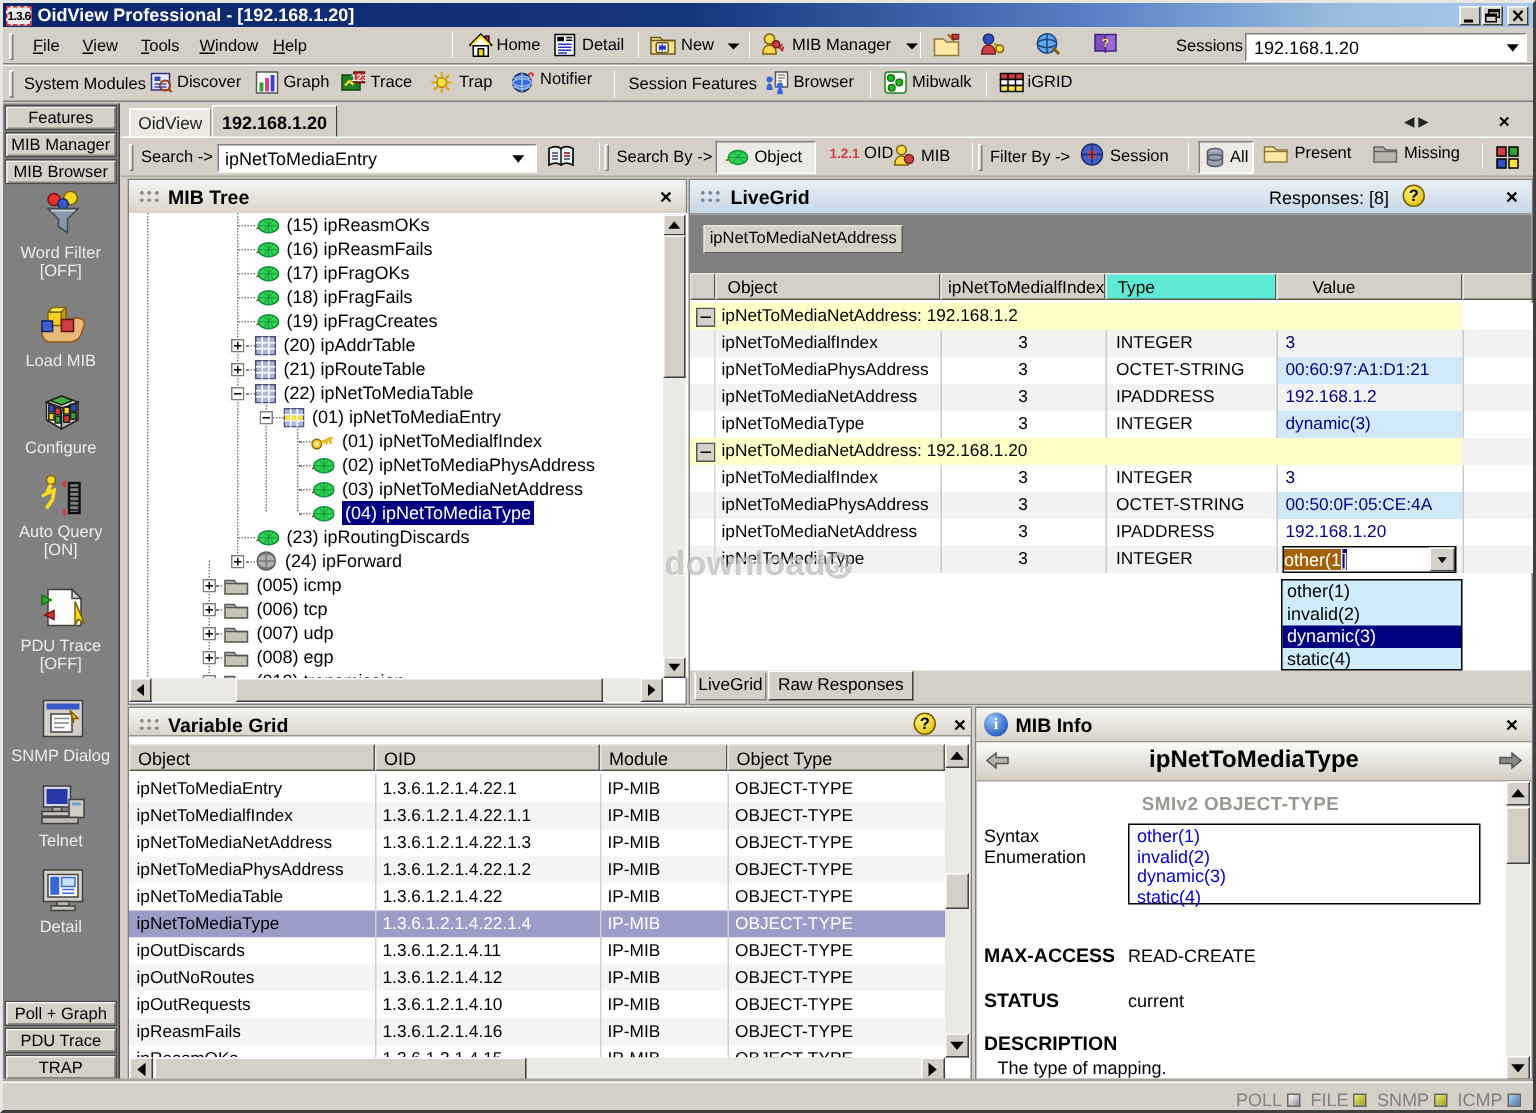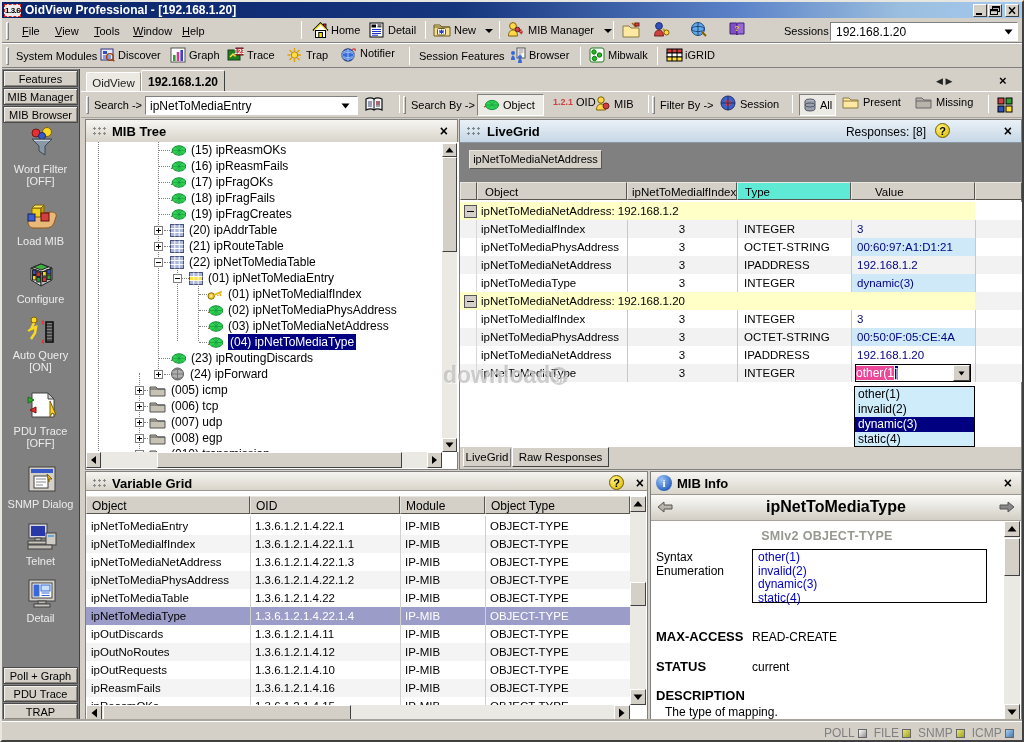--- a/index.html
+++ b/index.html
@@ -701,21 +701,21 @@
 <div class="abs" style="left:627px;top:220px;width:1px;height:72px;background:#c8c8c8;"></div>
 <div class="abs" style="left:627px;top:310px;width:1px;height:72px;background:#c8c8c8;"></div>
 <div class="abs" style="left:737px;top:220px;width:1px;height:72px;background:#c8c8c8;"></div>
 <div class="abs" style="left:737px;top:310px;width:1px;height:72px;background:#c8c8c8;"></div>
 <div class="abs" style="left:851px;top:220px;width:1px;height:72px;background:#c8c8c8;"></div>
 <div class="abs" style="left:851px;top:310px;width:1px;height:72px;background:#c8c8c8;"></div>
 <div class="abs" style="left:975px;top:220px;width:1px;height:72px;background:#c8c8c8;"></div>
 <div class="abs" style="left:975px;top:310px;width:1px;height:72px;background:#c8c8c8;"></div>
 
 <div class="abs" style="left:855px;top:364px;width:116px;height:18px;border:1px solid #000;background:#fff;display:flex;">
-  <div style="flex:1;font-size:12px;line-height:16px;"><span style="background:#ec4899;color:#fff;">other(1</span><span style="background:#000080;color:#fff;border-left:1px solid #fff;">]</span></div>
+  <div style="flex:1;font-size:12px;line-height:16px;"><span style="background:#a16207;color:#fff;">other(1</span><span style="background:#000080;color:#fff;border-left:1px solid #fff;">]</span></div>
   <div class="btn3d" style="width:17px;height:16px;">
       <svg width="15" height="14" viewBox="0 0 15 14">
         <path d="M4.5 5.5 l3 4 3-4 z" fill="#000"></path>
       </svg>
     </div>
 </div>
 
 <div class="abs" style="left:854px;top:386px;width:121px;height:61px;border:1px solid #000;background:#cfecfb;font-size:12px;z-index:60;">
   <div style="height:15px;line-height:15px;padding-left:3px;">other(1)</div>
   <div style="height:15px;line-height:15px;padding-left:3px;">invalid(2)</div>

